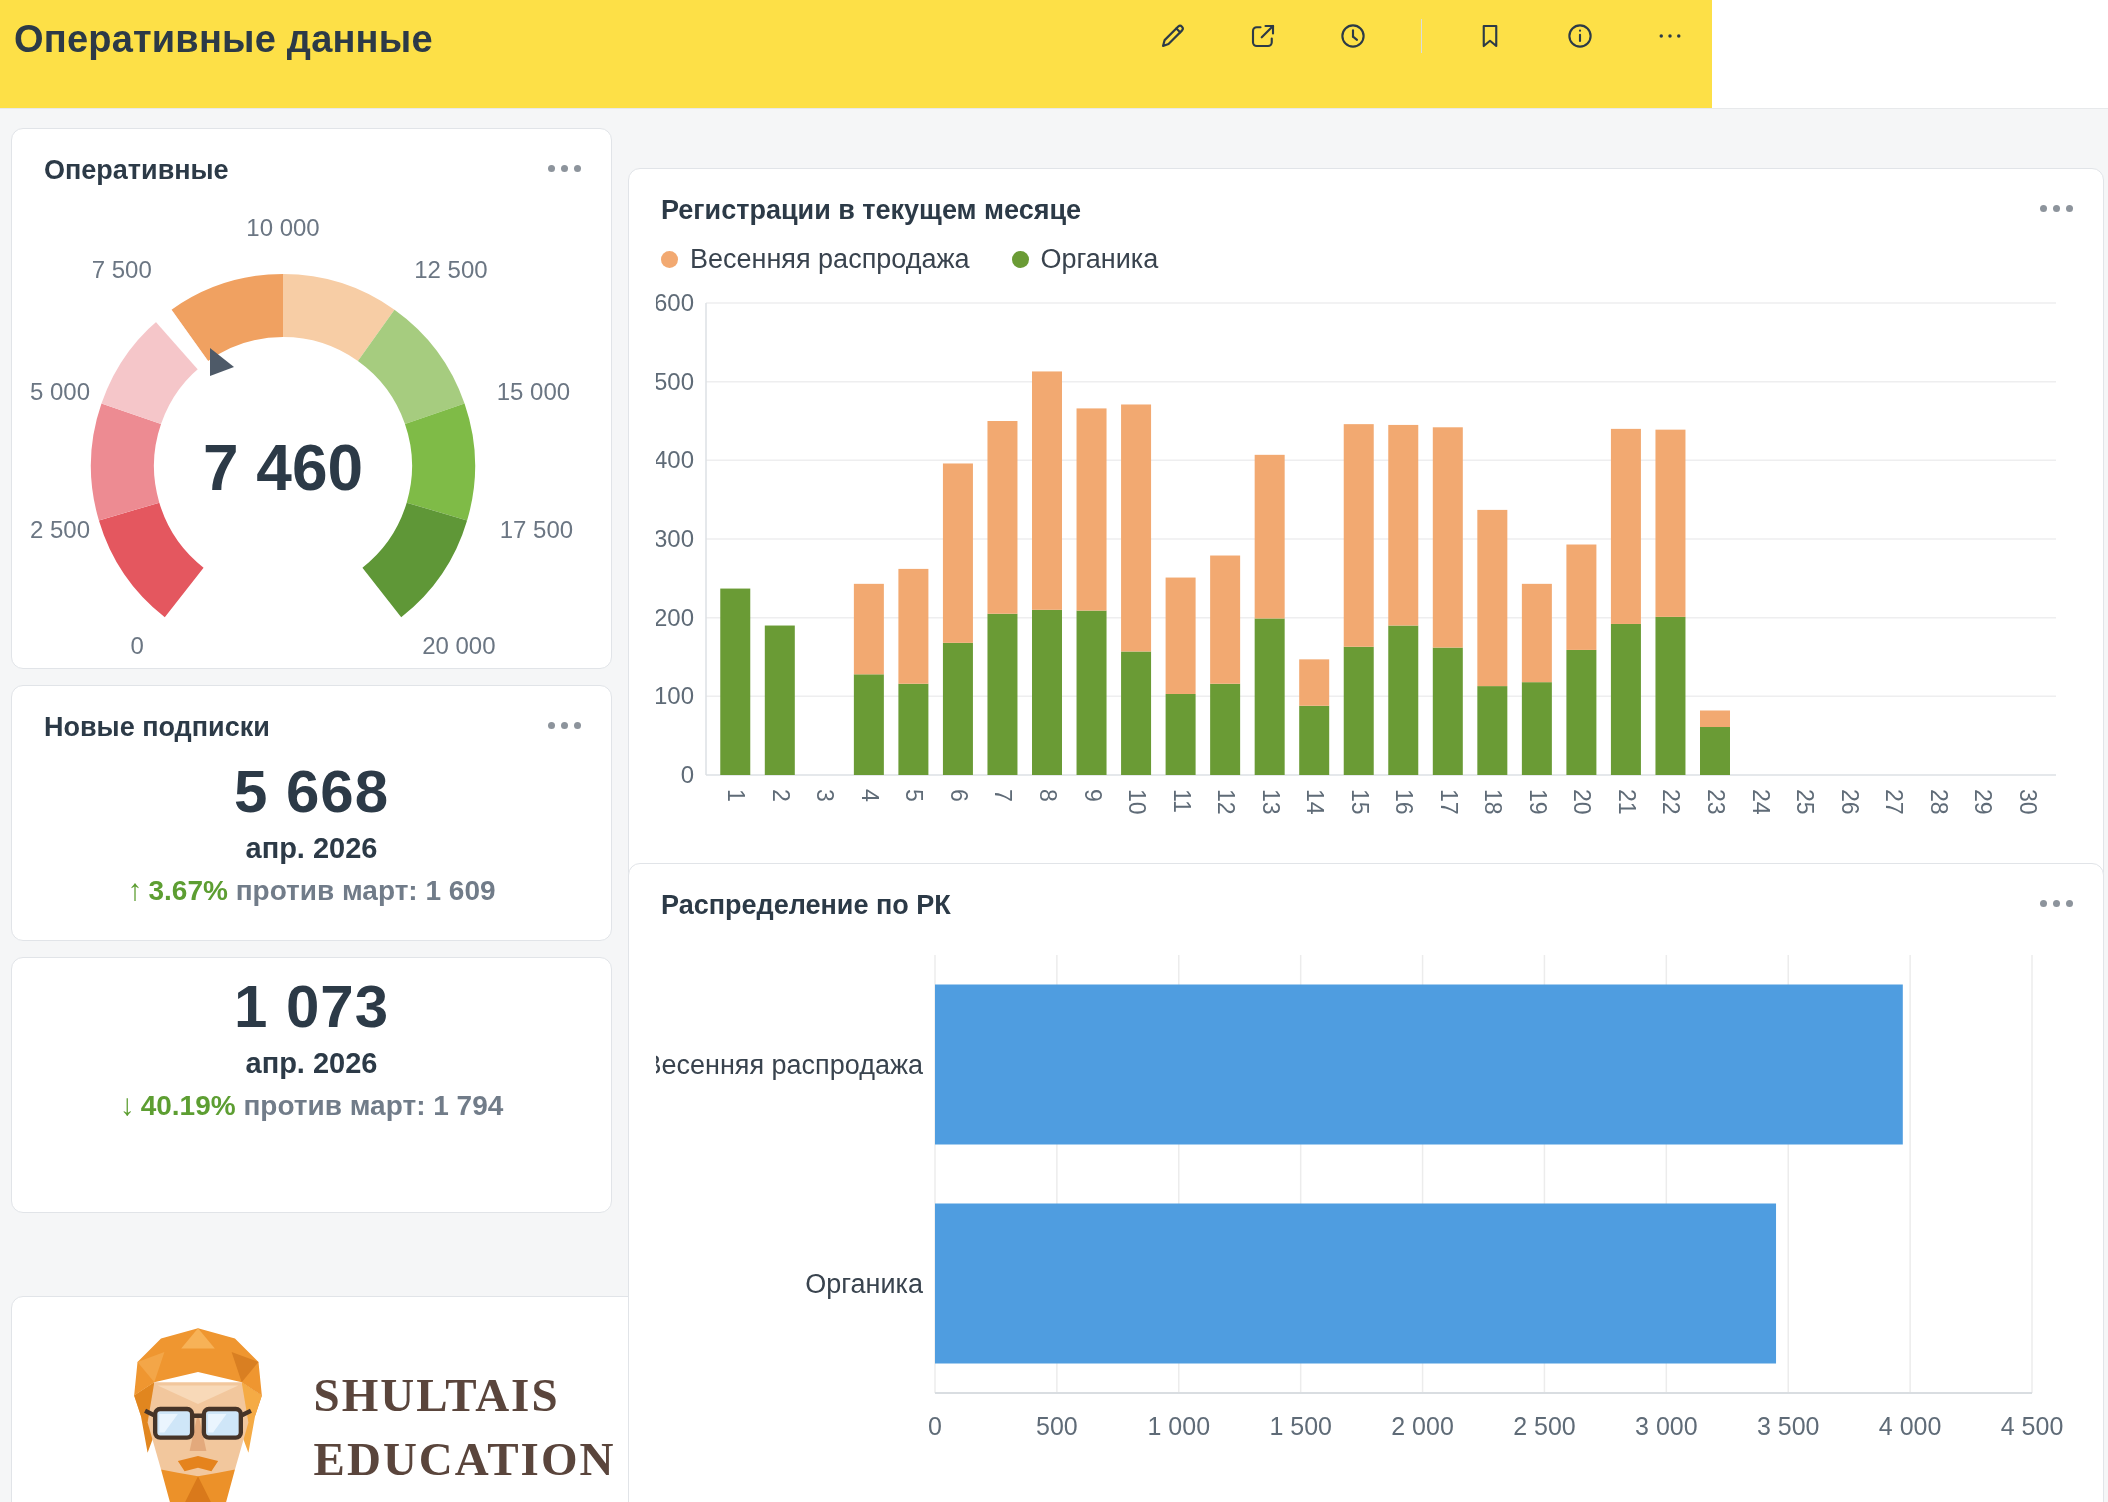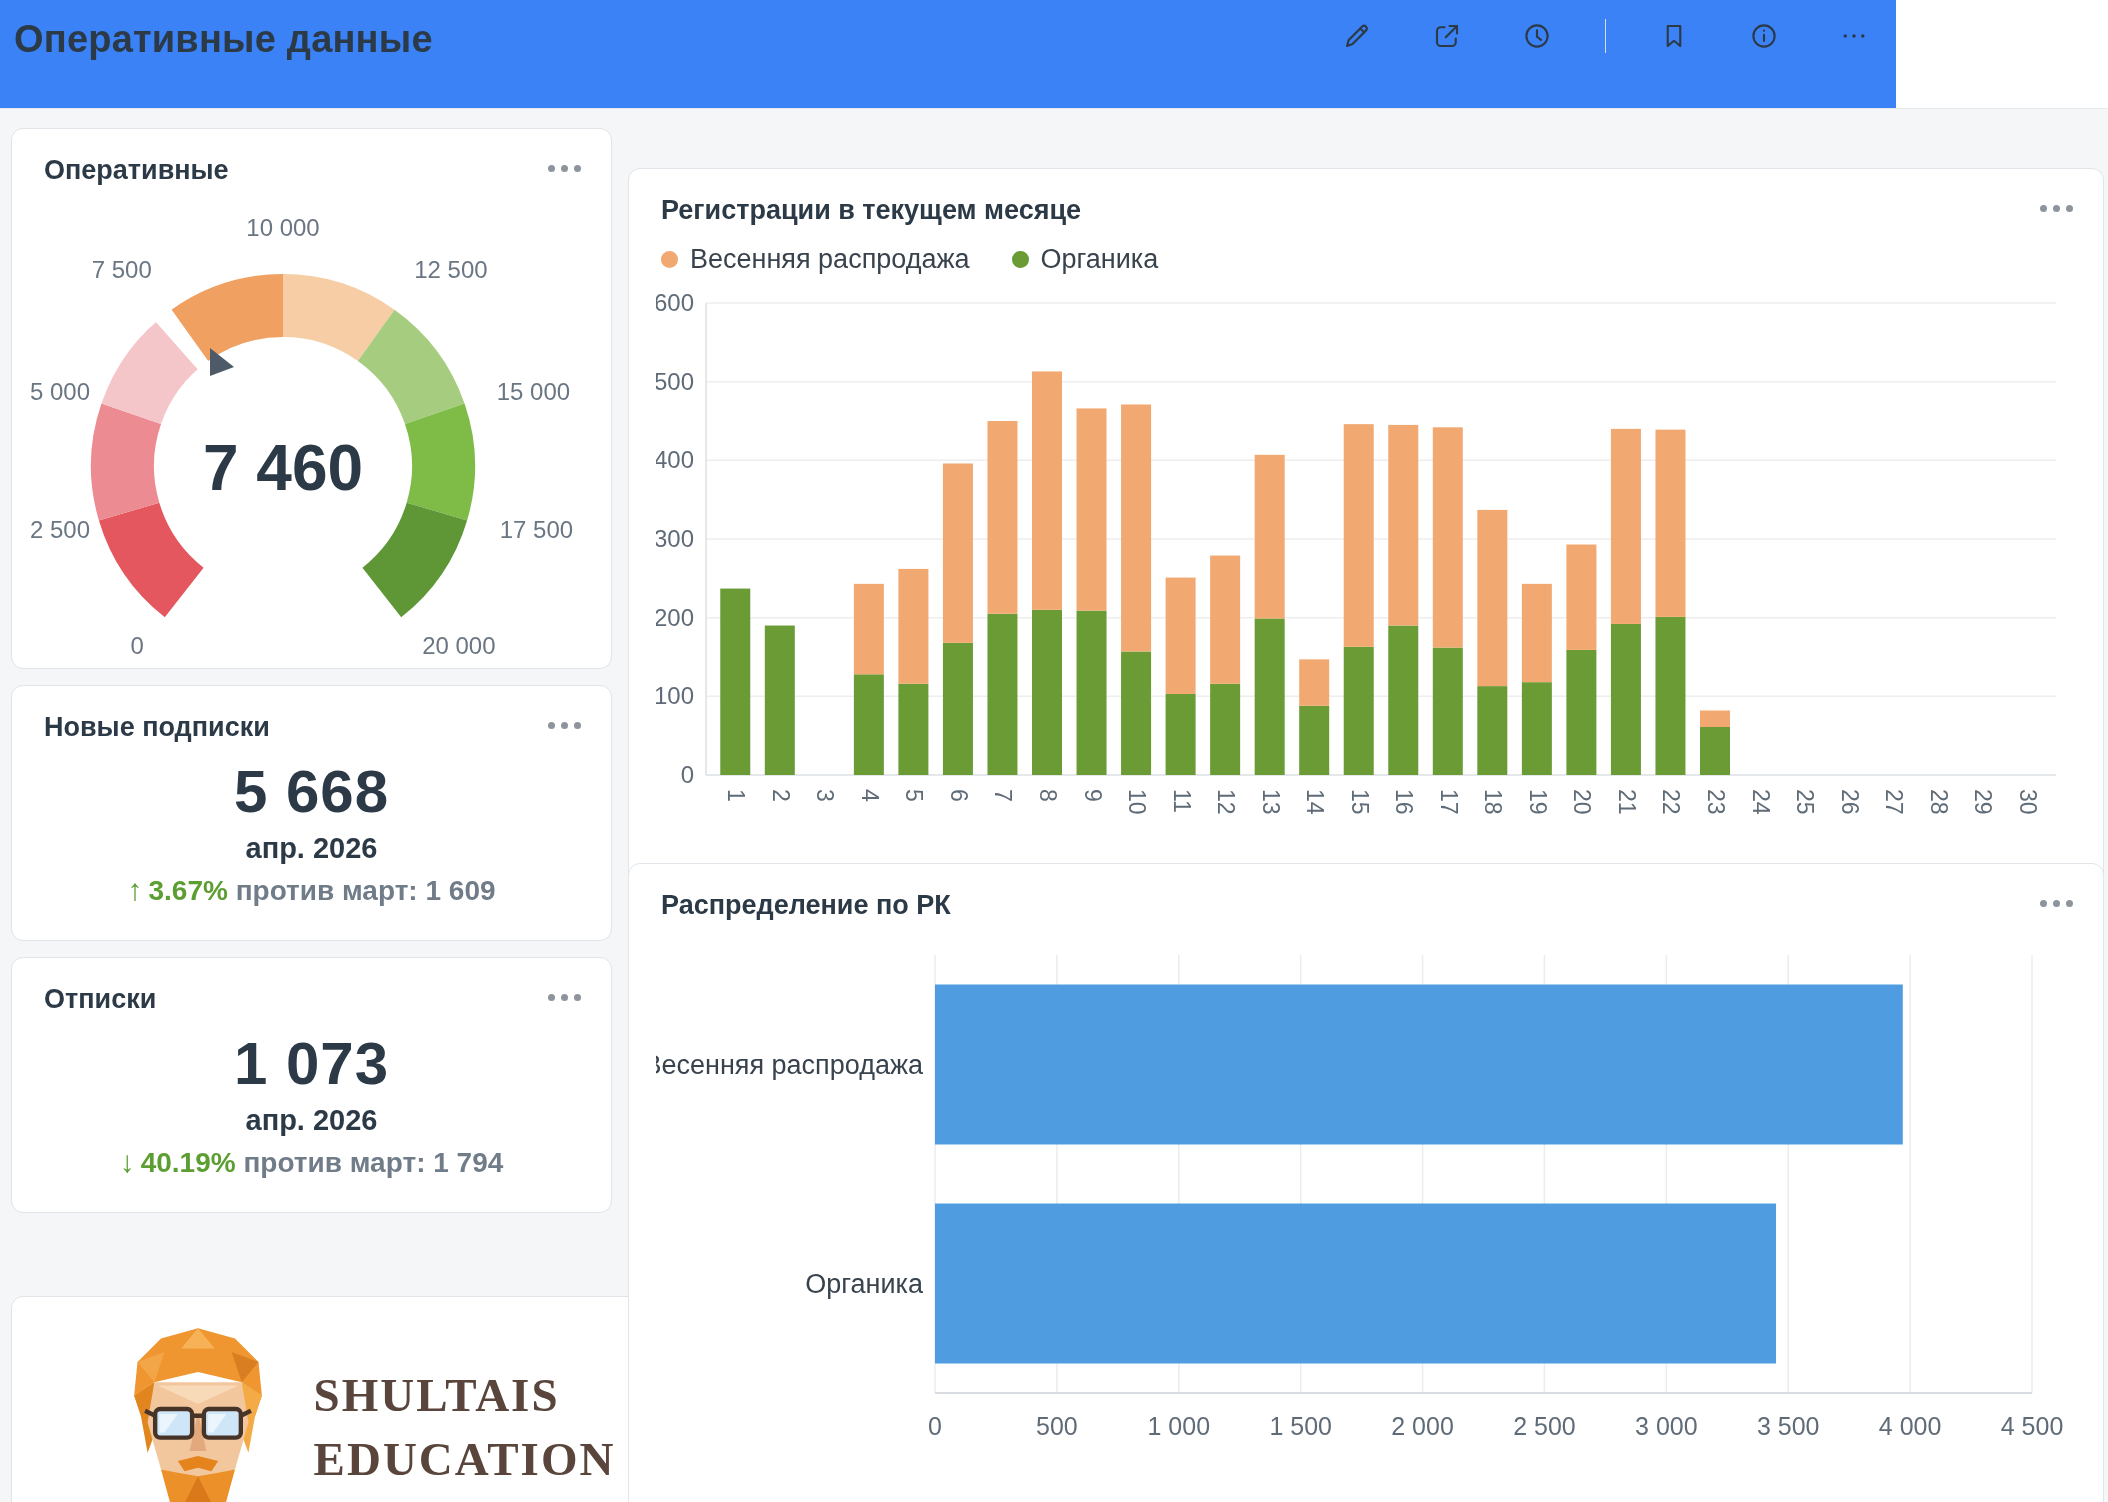--- a/index.html
+++ b/index.html
@@ -2,21 +2,21 @@
 <html><head>
 <meta charset="utf-8">
 <style>
   * { margin:0; padding:0; box-sizing:border-box; }
   html,body { width:2108px; height:1502px; }
   body {
     position:relative; font-family:"Liberation Sans", sans-serif;
     background:#ffffff; overflow:hidden; color:#2c3a47;
   }
   
-  .header { position:absolute; left:0; top:0; width:1896px; height:108px; background:#3b82f6; }
+  .header { position:absolute; left:0; top:0; width:1712px; height:108px; background:#fde047; }
   .page-title { position:absolute; left:14px; top:18px; font-size:38px; font-weight:bold; color:#2c3a47; letter-spacing:.2px; }
   .header-actions { position:absolute; right:20px; top:14px; display:flex; align-items:center; gap:46px; }
   .icon-btn { width:44px; height:44px; border:none; background:transparent; cursor:pointer; display:flex; align-items:center; justify-content:center; }
   .icon-btn svg { width:30px; height:30px; stroke:#2c3a47; fill:none; stroke-width:1.7; stroke-linecap:round; stroke-linejoin:round; }
   .header-divider { width:1px; height:34px; background:#d9dce0; }
   
   .canvas { position:absolute; left:0; top:108px; width:2108px; height:1394px; background:#f5f6f7; border-top:1px solid #e7e9eb; }
   .card { position:absolute; background:#fff; border:1px solid #e1e4e8; border-radius:12px; overflow:hidden; }
   .card-head { display:flex; justify-content:space-between; align-items:flex-start; padding:26px 26px 0 32px; }
   .card-title { font-size:27px; font-weight:bold; color:#2c3a47; }
@@ -145,28 +145,20 @@
     <div class="kpi-period">апр. 2026</div>
     <div class="kpi-delta">
       <span class="arrow">↑</span><span class="pct">3.67%</span>
       <span>против март:</span>
       <span>1 609</span>
     </div>
   </div>
 </div>
 
 <div class="card" id="card-unsub">
-  <div class="card-head">
-    <div class="card-title">Отписки</div>
-    <button class="dots-btn">
-        <i></i>
-        <i></i>
-        <i></i>
-      </button>
-  </div>
   <div class="kpi-body">
     <div class="kpi-value">1 073</div>
     <div class="kpi-period">апр. 2026</div>
     <div class="kpi-delta">
       <span class="arrow">↓</span><span class="pct">40.19%</span>
       <span>против март:</span>
       <span>1 794</span>
     </div>
   </div>
 </div>

